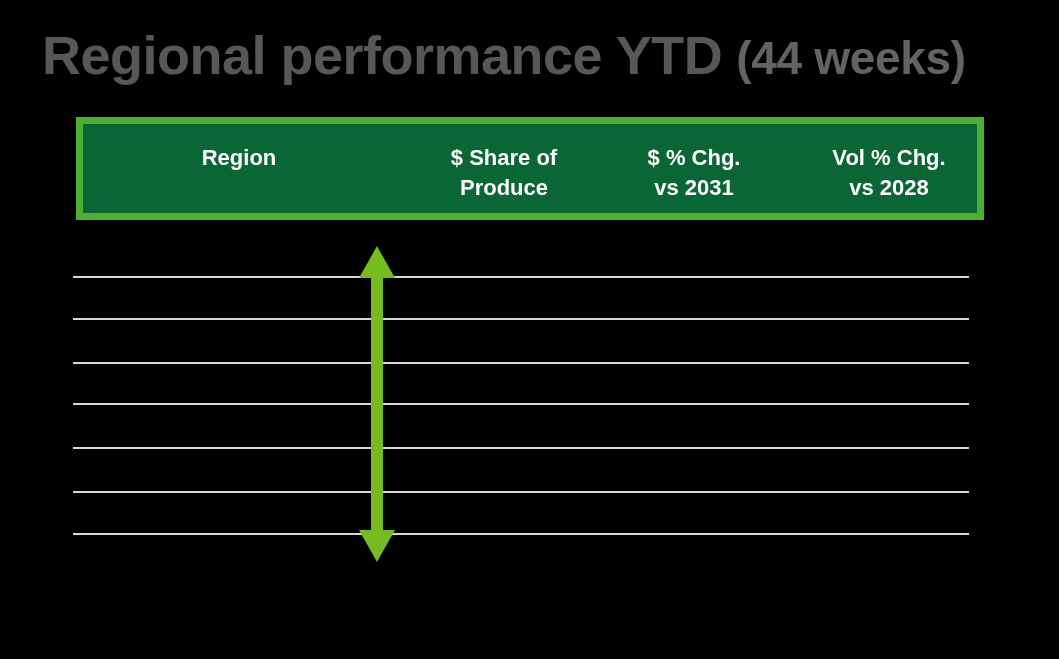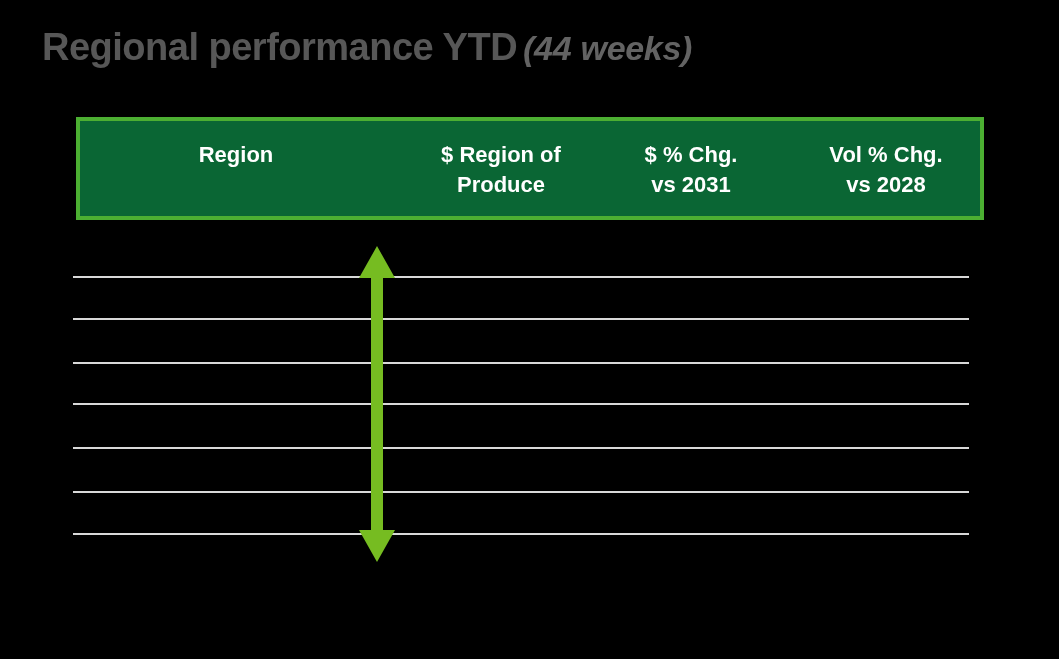--- a/index.html
+++ b/index.html
@@ -26,45 +26,44 @@
   #title-block {
     position: absolute;
     left: 42px;
     top: 28px;
     width: 990px;
     height: 64px;
     white-space: nowrap;
     line-height: 1;
   }
   #title-main {
-    font-size: 38px;
+    font-size: 54px;
     font-weight: 700;
     color: #575757;
     letter-spacing: -0.5px;
     vertical-align: baseline;
   }
   #title-sub {
-    font-size: 34px;
+    font-size: 46px;
     font-weight: 700;
     color: #636363;
     letter-spacing: -0.3px;
     vertical-align: baseline;
-    margin-left: 6px;
-    font-style: italic;
+    margin-left: 14px;
   }
 
   
   #header-band {
     position: absolute;
     left: 76px;
     top: 117px;
     width: 908px;
     height: 103px;
     background: #0a6634;
-    border: 4px solid #f97316;
+    border: 7px solid #f97316;
     box-sizing: border-box;
     text-decoration: underline;
   }
   .header-cell {
     position: absolute;
     top: 19px;
     color: #ffffff;
     font-size: 22px;
     font-weight: 700;
     line-height: 30px;
@@ -98,21 +97,21 @@
 <body>
 
 <div id="slide">
 
   <div id="title-block">
     <span id="title-main">Regional performance YTD</span><span id="title-sub">(44 weeks)</span>
   </div>
 
   <div id="header-band" style="background: rgb(10, 102, 52); border-color: rgb(76, 175, 50);">
     <div class="header-cell" id="hdr-region" style="color: rgb(255, 255, 255);">Region</div>
-    <div class="header-cell" id="hdr-share" style="color: rgb(255, 255, 255);">$ Region of
+    <div class="header-cell" id="hdr-share" style="color: rgb(255, 255, 255);">$ Share of
 Produce</div>
     <div class="header-cell" id="hdr-dollarchg" style="color: rgb(255, 255, 255);">$ % Chg.
 vs 2031</div>
     <div class="header-cell" id="hdr-volchg" style="color: rgb(255, 255, 255);">Vol % Chg.
 vs 2028</div>
   </div>
 
   <div id="row-lines" style="position: absolute; left: 0px; top: 0px; width: 100%; height: 100%;">
       <div class="row-line" style="top: 276px; left: 73px; width: 896px; background: rgb(216, 216, 216);"></div>
       <div class="row-line" style="top: 318px; left: 73px; width: 896px; background: rgb(216, 216, 216);"></div>

